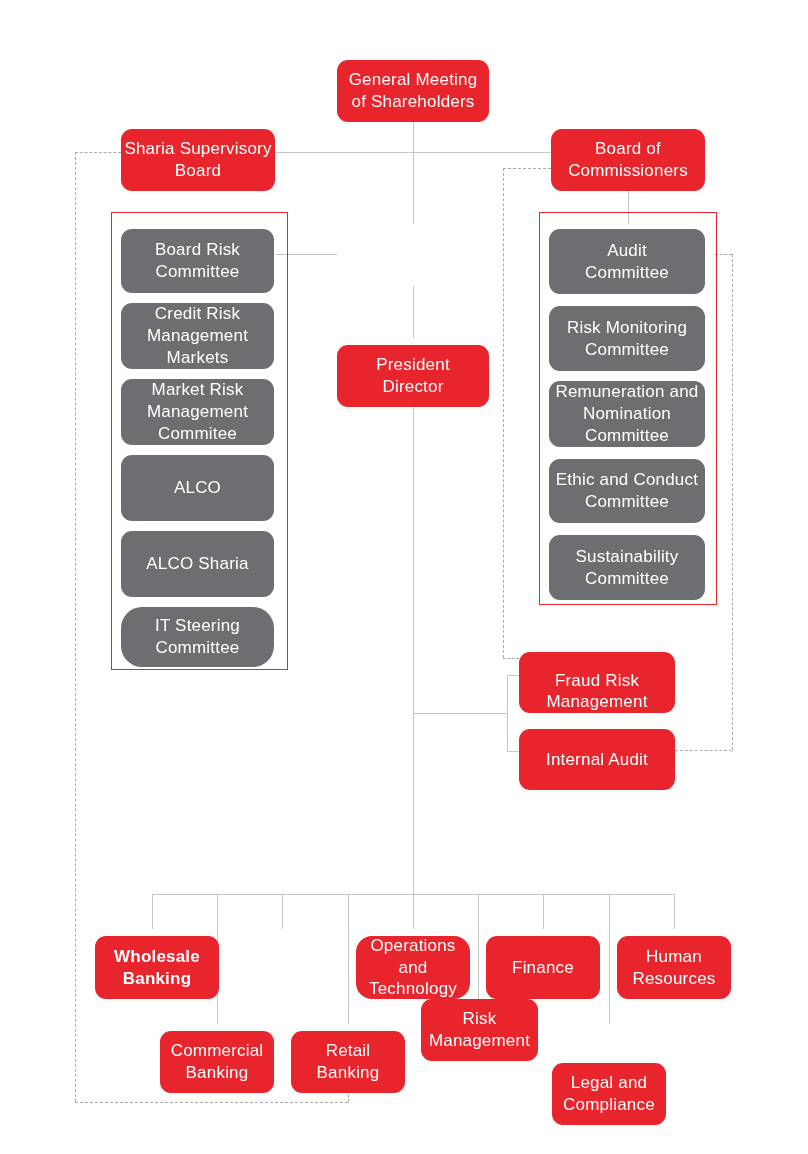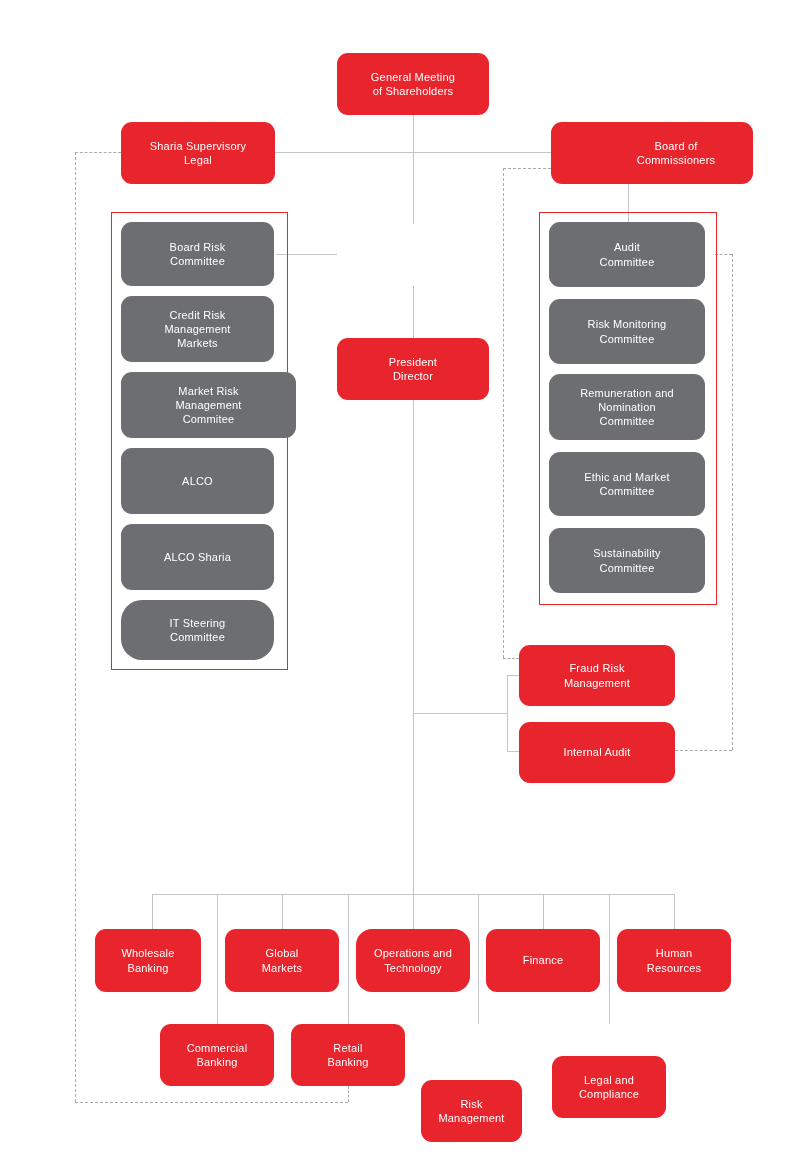--- a/index.html
+++ b/index.html
@@ -3,21 +3,21 @@
 <meta charset="utf-8">
 <style>
   html,body{margin:0;padding:0;background:#ffffff;}
   #canvas{
     position:relative;width:808px;height:1154px;background:#ffffff;overflow:hidden;
     font-family:"Liberation Sans", sans-serif;
   }
   .box{
     position:absolute;border-radius:11px;color:#ffffff;
     display:flex;align-items:center;justify-content:center;text-align:center;
-    font-size:11px;line-height:1.28;letter-spacing:0.2px;white-space:pre-line;
+    font-size:17px;line-height:1.28;letter-spacing:0.2px;white-space:pre-line;margin-top:7px;
   }
   .red{background:#E8242C;}
   .gray{background:#6D6E71;}
   .group{position:absolute;border:1px solid #E8242C;background:transparent;}
   .sl{position:absolute;background:#C4C5C7;}
   .dh{position:absolute;height:0;border-top:1px dashed #A9ABAE;}
   .dv{position:absolute;width:0;border-left:1px dashed #A9ABAE;}
 </style>
 </head>
 <body>
@@ -57,41 +57,41 @@
 
   <div class="group" style="left:111px;top:212px;width:175px;height:456px;"></div>
   <div class="group" style="left:539px;top:212px;width:176px;height:391px;"></div>
 
   <div class="box red" style="left:337px;top:53px;width:152px;height:62px;">
     <span>General Meeting
 of Shareholders</span>
   </div>
   <div class="box red" style="left:121px;top:122px;width:154px;height:62px;">
     <span>Sharia Supervisory
-Legal</span>
+Board</span>
   </div>
-  <div class="box red" style="left:551px;top:122px;width:154px;height:62px;padding-left:48px;">
+  <div class="box red" style="left:551px;top:122px;width:154px;height:62px;">
     <span>Board of
 Commissioners</span>
   </div>
   <div class="box red" style="left:337px;top:338px;width:152px;height:62px;">
     <span>President
 Director</span>
   </div>
 
   <div class="box gray" style="left:121px;top:222px;width:153px;height:64px;">
     <span>Board Risk
 Committee</span>
   </div>
   <div class="box gray" style="left:121px;top:296px;width:153px;height:66px;">
     <span>Credit Risk
 Management
 Markets</span>
   </div>
-  <div class="box gray" style="left:121px;top:372px;width:175px;height:66px;">
+  <div class="box gray" style="left:121px;top:372px;width:153px;height:66px;">
     <span>Market Risk
 Management
 Commitee</span>
   </div>
   <div class="box gray" style="left:121px;top:524px;width:153px;height:66px;">
     <span>ALCO Sharia</span>
   </div>
   <div class="box gray" style="left:121px;top:448px;width:153px;height:66px;">
     <span>ALCO</span>
   </div>
@@ -107,43 +107,39 @@
   <div class="box gray" style="left:549px;top:299px;width:156px;height:65px;">
     <span>Risk Monitoring
 Committee</span>
   </div>
   <div class="box gray" style="left:549px;top:374px;width:156px;height:66px;">
     <span>Remuneration and
 Nomination
 Committee</span>
   </div>
   <div class="box gray" style="left:549px;top:452px;width:156px;height:64px;">
-    <span>Ethic and Market
+    <span>Ethic and Conduct
 Committee</span>
   </div>
   <div class="box gray" style="left:549px;top:528px;width:156px;height:65px;">
     <span>Sustainability
 Committee</span>
   </div>
 
-  <div class="box red" style="left:519px;top:645px;width:156px;height:61px;">
+  <div class="box red" style="left:519px;top:645px;width:156px;height:61px;align-items:flex-end;">
     <span>Fraud Risk
 Management</span>
   </div>
   <div class="box red" style="left:519px;top:722px;width:156px;height:61px;">
     <span>Internal Audit</span>
   </div>
 
-  <div class="box red" style="left:95px;top:929px;width:106px;height:63px;">
+  <div class="box red" style="left:95px;top:929px;width:124px;height:63px;font-weight:bold;">
     <span>Wholesale
 Banking</span>
-  </div>
-  <div class="box red" style="left:225px;top:929px;width:114px;height:63px;">
-    <span>Global
-Markets</span>
   </div>
   <div class="box red" style="left:356px;top:929px;width:114px;height:63px;border-radius:16px;">
     <span>Operations and
 Technology</span>
   </div>
   <div class="box red" style="left:486px;top:929px;width:114px;height:63px;">
     <span>Finance</span>
   </div>
   <div class="box red" style="left:617px;top:929px;width:114px;height:63px;">
     <span>Human
@@ -151,21 +147,21 @@
   </div>
 
   <div class="box red" style="left:160px;top:1024px;width:114px;height:62px;">
     <span>Commercial
 Banking</span>
   </div>
   <div class="box red" style="left:291px;top:1024px;width:114px;height:62px;">
     <span>Retail
 Banking</span>
   </div>
-  <div class="box red" style="left:421px;top:1080px;width:101px;height:62px;">
+  <div class="box red" style="left:421px;top:992px;width:117px;height:62px;">
     <span>Risk
 Management</span>
   </div>
   <div class="box red" style="left:552px;top:1056px;width:114px;height:62px;">
     <span>Legal and
 Compliance</span>
   </div>
 
 </div>
 

